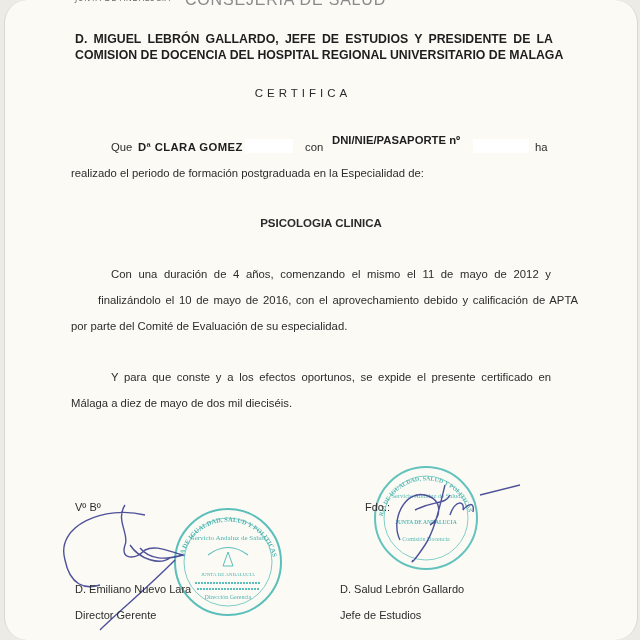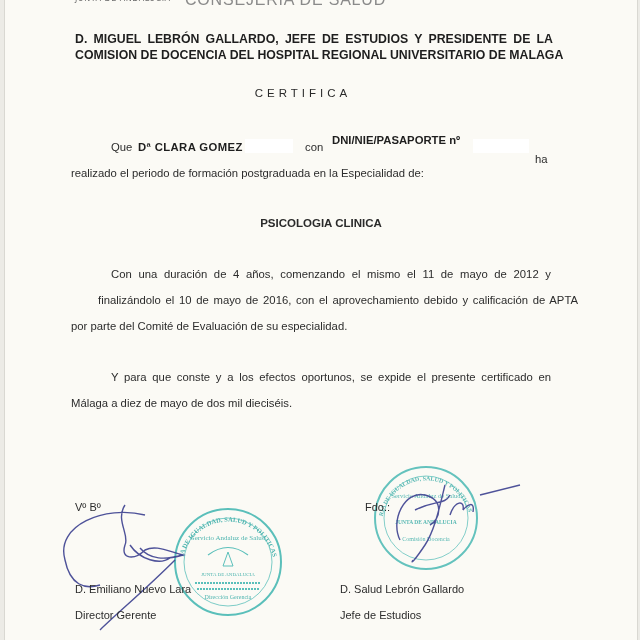--- a/index.html
+++ b/index.html
@@ -8,20 +8,21 @@
       background: #ecebe6;
       font-family: "Liberation Sans", sans-serif;
       color: #2a2a2a;
     }
     .page {
       position: absolute; left: 4px; top: 0; width: 632px; height: 640px;
       background: #fbfaf5;
       border-left: 1px solid #d9d8d2;
       border-right: 1px solid #d9d8d2;
       overflow: hidden;
+      border-radius: 23px;
     }
     .hdr-junta {
       position: absolute; left: 70px; top: -6px;
       font-family: "DejaVu Sans", sans-serif;
       font-size: 8px; letter-spacing: 0.5px; color: #6e6e6e;
       transform: scaleY(1.1);
     }
     .hdr-consejeria {
       position: absolute; left: 180px; top: -9px;
       font-size: 16px; color: #8a8a8a; letter-spacing: 0.8px;
@@ -60,21 +61,21 @@
   <div class="title-line" style="top:48px; width:auto;">COMISION DE DOCENCIA DEL HOSPITAL REGIONAL UNIVERSITARIO DE MALAGA</div>
 
   <div class="certifica">CERTIFICA</div>
 
   <span class="body-line" style="left:106px; top:141px;">Que</span>
   <span class="body-line b" style="left:133px; top:141px; letter-spacing:0.4px;">Dª CLARA GOMEZ</span>
   <div class="redact" style="left:240px; top:139px; width:48px;"></div>
   <span class="body-line" style="left:300px; top:141px;">con</span>
   <span class="body-line b" style="left:327px; top:134px;">DNI/NIE/PASAPORTE nº</span>
   <div class="redact" style="left:468px; top:139px; width:56px;"></div>
-  <span class="body-line" style="left:530px; top:153px;text-align:center;">ha</span>
+  <span class="body-line" style="left:530px; top:141px;text-align:center;">ha</span>
   <div class="body-line" style="left:66px; top:167px;text-align:center;">realizado el periodo de formación postgraduada en la Especialidad de:</div>
 
   <div class="specialty">PSICOLOGIA CLINICA</div>
 
   <div class="body-line justify-line" style="left:106px; top:268px; width:440px;">Con una duración de 4 años, comenzando el mismo el 11 de mayo de 2012 y</div>
   <div class="body-line justify-line" style="left:66px; top:294px; width:480px;margin-left:27px;">finalizándolo el 10 de mayo de 2016, con el aprovechamiento debido y calificación de APTA</div>
   <div class="body-line" style="left:66px; top:320px;">por parte del Comité de Evaluación de su especialidad.</div>
 
   <div class="body-line justify-line" style="left:106px; top:371px; width:440px;">Y para que conste y a los efectos oportunos, se expide el presente certificado en</div>
   <div class="body-line" style="left:66px; top:397px;">Málaga a diez de mayo de dos mil dieciséis.</div>

